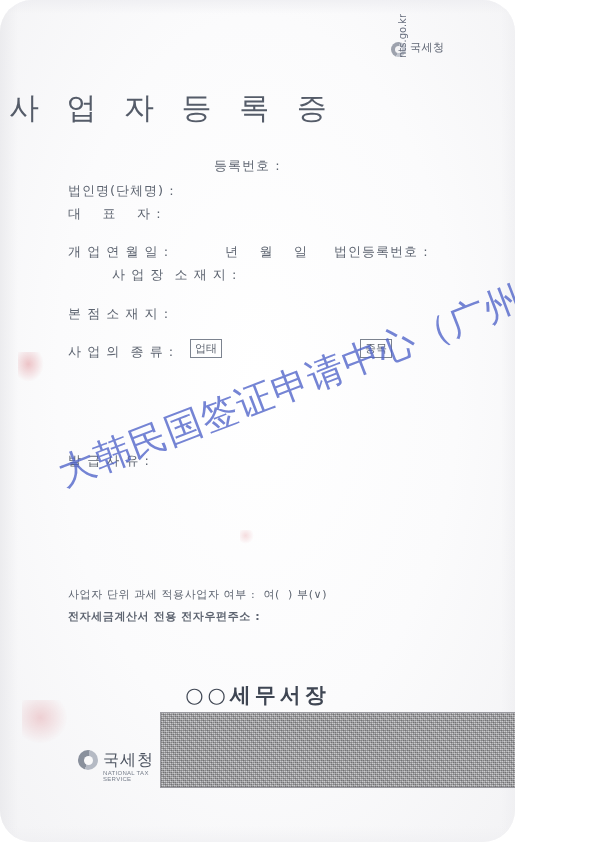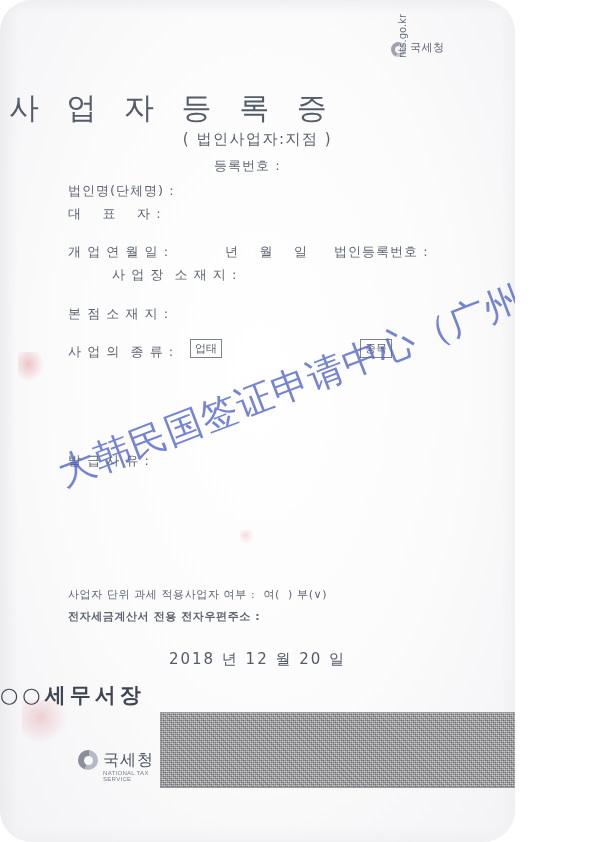--- a/index.html
+++ b/index.html
@@ -155,21 +155,21 @@
     top: 650px;
     text-align: center;
     font-size: 15px;
     letter-spacing: 2px;
     color: #545b68;
   }
   #issuer {
     position: absolute;
     left: 0; right: 0;
     top: 681px;
-    text-align: left;
+    text-align: center;
     font-size: 21px;
     letter-spacing: 4px;
     color: #3f4653;
     font-weight: bold;
   }
 
   
   #nts-bottom {
     position: absolute;
     left: 78px;
@@ -268,21 +268,20 @@
   <div class="scan-edge-right"></div>
   <div class="scan-edge-bottom"></div>
 
   <div id="nts-top">
     <div class="mark"></div>
     <div class="agency">국세청</div>
     <div class="url">nts.go.kr</div>
   </div>
 
   <div id="title" class="doc-text">사 업 자 등 록 증</div>
-  <div id="subtitle" class="doc-text">( 법인사업자:지점 )</div>
 
   <div class="field" style="left:214px; top:157px;">등록번호 :</div>
 
   <div class="field" style="left:68px; top:182px;">법인명(단체명) :</div>
   <div class="field" style="left:68px; top:205px;">대    표    자 :</div>
 
   <div class="field" style="left:68px; top:243px;">개 업 연 월 일 :</div>
   <div class="field" style="left:225px; top:243px;">년    월    일</div>
   <div class="field" style="left:334px; top:243px;">법인등록번호 :</div>
 
@@ -291,21 +290,20 @@
   <div class="field" style="left:68px; top:343px;">사 업 의  종 류 :</div>
 
   <div class="boxed" style="left:190px; top:339px;">업태</div>
   <div class="boxed" style="left:360px; top:339px;">종목</div>
 
   <div class="field" style="left:68px; top:452px;">발 급 사 유 :</div>
 
   <div class="field small" style="left:68px; top:587px;">사업자 단위 과세 적용사업자 여부 :  여(  ) 부(∨)</div>
   <div class="field small" style="left:68px; top:609px;font-weight:bold;">전자세금계산서 전용 전자우편주소 :</div>
 
-  <div id="issue-date" class="doc-text">2018 년 12 월 20 일</div>
   <div id="issuer" class="doc-text">○○세무서장</div>
 
   <div id="nts-bottom">
     <div class="mark"></div>
     <div class="agency">국세청</div>
     <div class="agency-en">NATIONAL TAX SERVICE</div>
   </div>
 
   <div id="redaction"></div>
 

